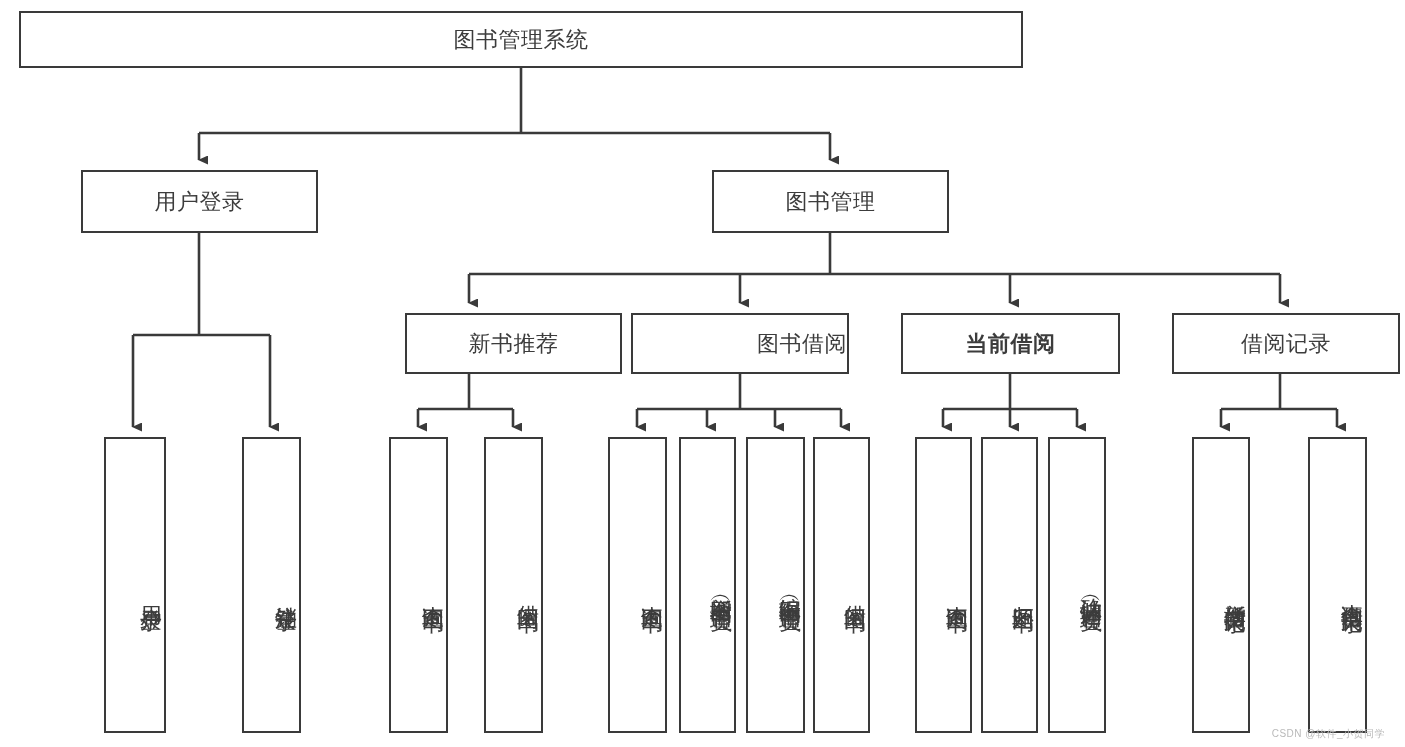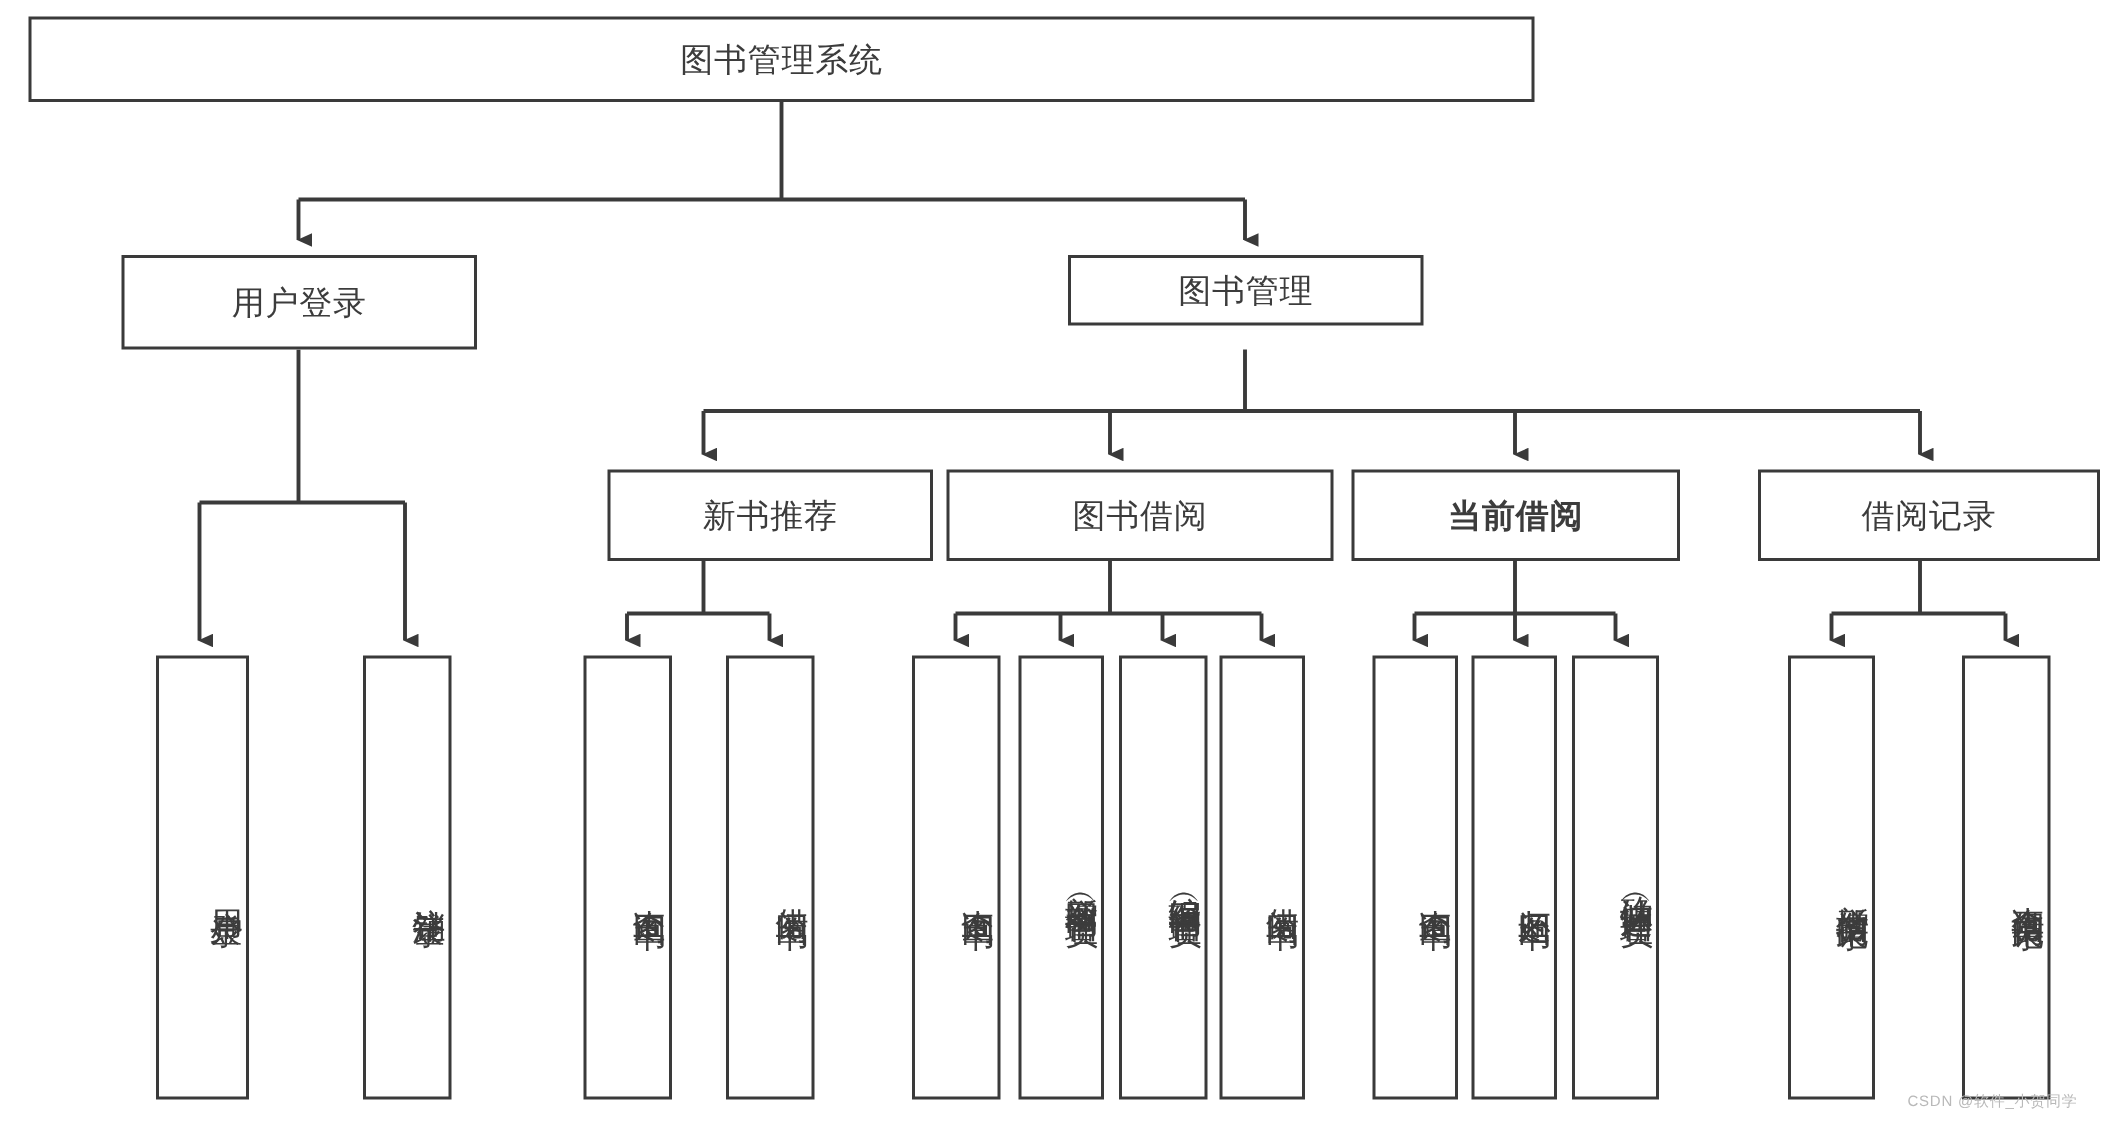--- a/index.html
+++ b/index.html
@@ -126,28 +126,28 @@
     </g>
   </svg>
 
   <div class="node horiz" style="left:19px; top:11px; width:1004px; height:57px;text-align:center;">
     <span>图书管理系统</span>
   </div>
 
   <div class="node horiz" style="left:81px; top:170px; width:237px; height:63px;">
     <span>用户登录</span>
   </div>
-  <div class="node horiz" style="left:712px; top:170px; width:237px; height:47px;text-align:right;">
+  <div class="node horiz" style="left:712px; top:170px; width:237px; height:63px;text-align:right;">
     <span>图书管理</span>
   </div>
 
   <div class="node horiz" style="left:361px; top:313px; width:217px; height:61px;margin-left:44px;">
     <span>新书推荐</span>
   </div>
-  <div class="node horiz" style="left:631px; top:313px; width:258px; height:61px;">
+  <div class="node horiz" style="left:631px; top:313px; width:218px; height:61px;justify-content:flex-end;">
     <span>图书借阅</span>
   </div>
   <div class="node horiz" style="left:901px; top:313px; width:219px; height:61px;font-weight:bold;">
     <span>当前借阅</span>
   </div>
   <div class="node horiz" style="left:1172px; top:313px; width:228px; height:61px;">
     <span>借阅记录</span>
   </div>
 
   <div class="node vert" style="left:104px; top:437px; width:62px; height:296px;">

